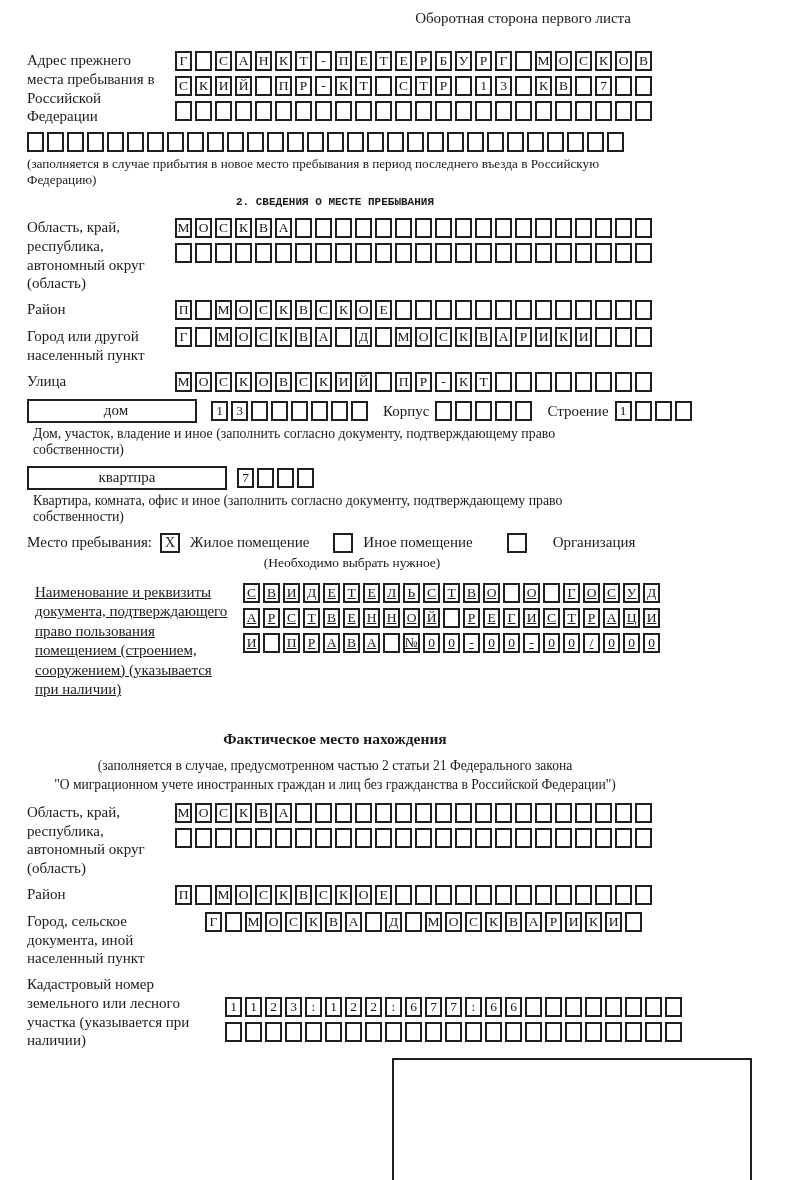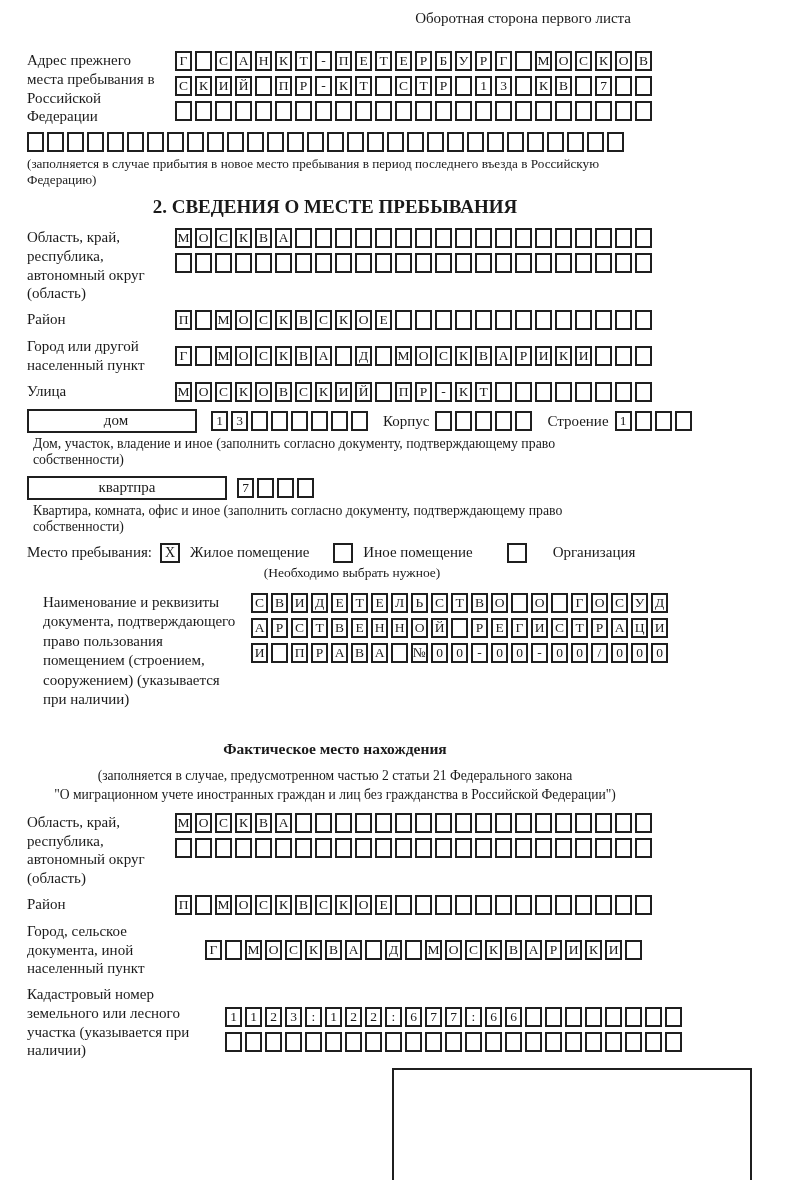--- a/index.html
+++ b/index.html
@@ -15,42 +15,42 @@
   .cells { display:flex; }
   .cell {
     width:17px; height:20px; border:2px solid #1f1f1f; margin-right:3px;
     display:inline-flex; align-items:center; justify-content:center;
     font-size:13.5px; line-height:1; flex:0 0 auto;
   }
   .cellrows { display:flex; flex-direction:column; gap:5px; }
 
   .frow { display:flex; margin-bottom:7px; }
   .frow .lbl { flex:0 0 148px; padding-right:6px; line-height:1.25; }
-  .frow.vcenter { align-items:center; }
+  .frow.vcenter { align-items:flex-start; }
 
   .note { font-size:13.2px; margin:4px 0 8px 0; }
   .note-left { font-size:13.8px; margin:3px 0 8px 6px; }
-  .sec-title { text-align:center; font-weight:bold; font-size:19px; margin:8px 0 10px 0; }
+  .sec-title { text-align:center; font-weight:bold; font-size:11px; margin:8px 0 10px 0;font-family:Liberation Mono, monospace; }
 
   .wide-box {
     border:2px solid #1f1f1f; height:24px; display:inline-flex;
     align-items:center; justify-content:center; flex:0 0 auto;
   }
   .inline-lbl { padding:0 6px 0 12px; line-height:24px; }
 
   .dom-row, .kv-row { display:flex; align-items:center; margin:4px 0 2px 0; }
 
   .mp-row { display:flex; align-items:center; margin-top:6px; }
   .checkbox {
     width:20px; height:20px; border:2px solid #1f1f1f; display:inline-flex;
     align-items:center; justify-content:center; font-size:14px; margin:0 10px 0 8px; flex:0 0 auto;
   }
   .mp-note { margin-left:175px; width:300px; text-align:center; font-size:13.5px; margin-top:2px; }
 
-  .doc-row { display:flex; margin:12px 0 2px 16px; }
+  .doc-row { display:flex; margin:12px 0 2px 8px;text-decoration:underline; }
   .doc-row .lbl { flex:0 0 208px; padding-right:4px; line-height:1.3; }
 
   .fact-title { text-align:center; font-weight:bold; font-size:15.5px; margin:30px 0 8px 0; }
   .fact-note { text-align:center; font-size:13.6px; line-height:1.45; }
 
   .stamp-wrap { margin-left:365px; width:363px; margin-top:8px; }
   .stamp-box { width:360px; height:176px; border:2px solid #1f1f1f; }
   .stamp-note { width:400px; margin-left:335px; text-align:center; font-size:13.6px; line-height:1.5; margin-top:3px; }
 </style>
 </head>

